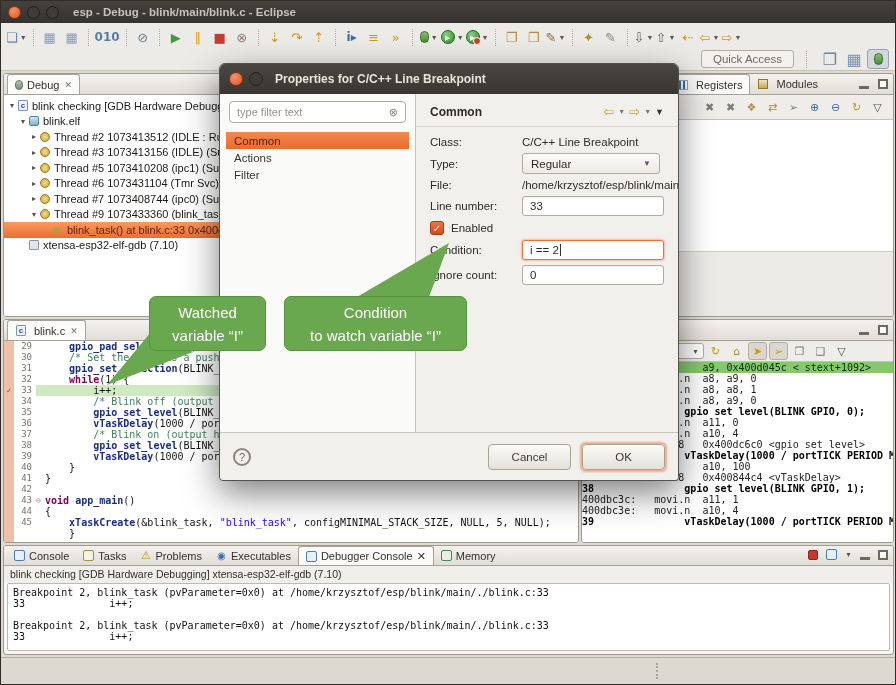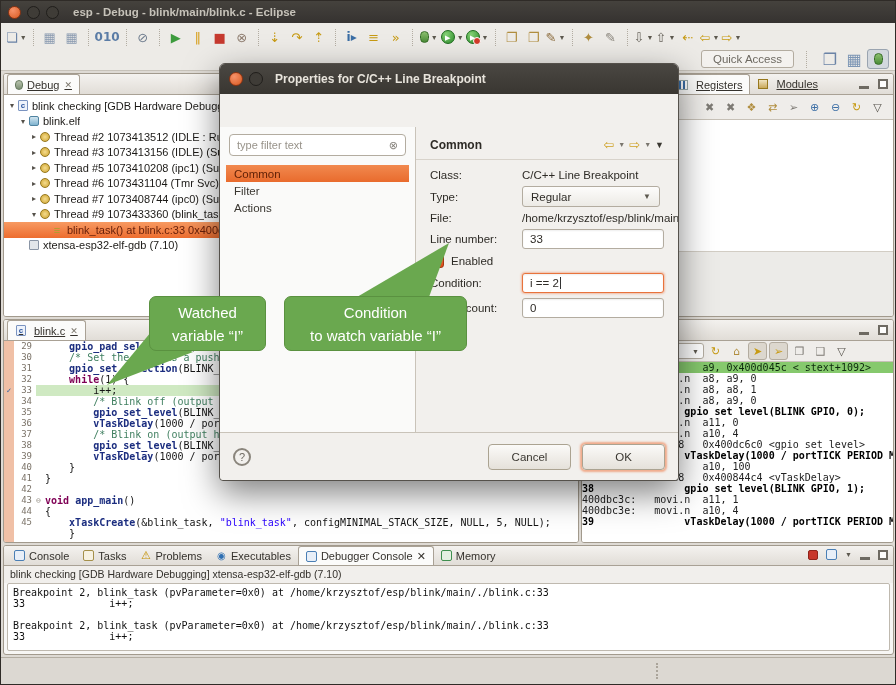--- a/index.html
+++ b/index.html
@@ -31,21 +31,21 @@
     border:1px solid #1d6b1d; display:flex; align-items:center; justify-content:center; position:relative; }
   .shape-run .ply,.shape-ext .ply { color:#fff; font-size:7px; line-height:1; }
   .shape-ext::after { content:""; position:absolute; right:-2px; bottom:-2px; width:6px; height:6px; border-radius:50%; background:#d23b2a; border:1px solid #fff; }
   .shape-stop { width:10px; height:10px; background:#c8372b; border:1px solid #8f241b; border-radius:2px; display:inline-block; }
   .persp-btn { height:20px; min-width:22px; display:flex; align-items:center; justify-content:center; border-radius:3px; }
   .persp-btn.pressed { background:#d3d8de; border:1px solid #9aa4b0; }
 
   
   .panel { position:absolute; background:#f7f6f4; border:1px solid #a29a8d; border-radius:3px; overflow:hidden; }
   .tabbar { height:21px; background:linear-gradient(#f4f2ef,#e1ddd7); border-bottom:1px solid #a9a195; display:flex; align-items:flex-end; padding-left:3px; position:relative; }
-  .tab { display:flex; align-items:center; gap:4px; padding:0 7px; height:20px; font-size:11px; color:#35322d; white-space:nowrap;text-decoration:underline; }
+  .tab { display:flex; align-items:center; gap:4px; padding:0 7px; height:20px; font-size:11px; color:#35322d; white-space:nowrap; }
   .tab.active { background:#fbfbfa; border:1px solid #a9a195; border-bottom:none; border-radius:3px 3px 0 0; }
   .tab .x { color:#7b766c; font-size:9px; margin-left:1px; }
   .panel-btns { position:absolute; right:5px; top:5px; display:flex; gap:9px; align-items:center; }
   .pb-min { width:10px; height:3px; background:#6e6a62; margin-top:7px; }
   .pb-max { width:10px; height:10px; border:2px solid #6e6a62; background:#fdfdfc; }
 
   
   #debug-panel { left:2px; top:72px; width:228px; height:244px; }
   .tree { position:absolute; top:21px; left:0; right:0; bottom:0; background:#fff; padding-top:3px; }
   .trow { display:flex; align-items:center; height:15.5px; font-size:11px; color:#1c1a17; white-space:nowrap; overflow:hidden; }
@@ -113,21 +113,21 @@
 
   
   .statusbar { position:absolute; left:0; right:0; top:656px; height:27px; background:#dcd8d2; border-top:1px solid #b3ada2; }
   .statusbar::after { content:""; position:absolute; left:655px; top:5px; bottom:5px; border-left:2px dotted #aaa49a; }
 
   
   #dialog { position:absolute; left:218px; top:62px; width:460px; height:418px; z-index:50; background:#f2f0ed;
     border:1px solid #55514b; border-radius:6px 6px 4px 4px; box-shadow:0 12px 34px rgba(0,0,0,.5); }
   .dlg-title { height:30px; background:linear-gradient(#4a4742,#393631); border-radius:5px 5px 0 0; display:flex; align-items:center; padding:0 9px; }
   .dlg-title .t { color:#e8e4dc; font-weight:bold; font-size:12px; margin-left:12px; white-space:nowrap; }
-  .dlg-body { position:absolute; top:30px; left:0; right:0; bottom:48px; display:flex; overflow:hidden;margin-top:33px; }
+  .dlg-body { position:absolute; top:30px; left:0; right:0; bottom:48px; display:flex; overflow:hidden; }
   .dlg-nav { width:196px; background:#fafaf9; border-right:1px solid #c9c3b9; padding:7px 9px 0 9px; flex:none; }
   .filter-box { height:22px; background:#fff; border:1px solid #b3aca0; border-radius:4px; display:flex; align-items:center; justify-content:space-between; padding:0 7px; color:#98938a; font-size:11px; }
   .filter-clear { color:#84807a; font-size:11px; }
   .nav-list { margin:9px -3px 0 -3px; }
   .nav-item { height:17px; display:flex; align-items:center; padding:0 8px; font-size:11.5px; color:#3a3731; }
   .nav-item.sel { background:linear-gradient(#f1894f,#e96b2d); color:#5e1f05; }
   .dlg-main { flex:1; padding:8px 14px 0 14px; position:relative; min-width:0; }
   .dlg-head { display:flex; justify-content:space-between; align-items:center; height:19px; }
   .dlg-head .h { font-weight:bold; font-size:12px; color:#2e2b26; }
   .nav-arrows { display:flex; align-items:center; gap:4px; }
@@ -643,22 +643,22 @@
         <span class="t">Properties for C/C++ Line Breakpoint</span>
       </div>
       <div class="dlg-body">
         <div class="dlg-nav">
           <div class="filter-box">
             <span>type filter text</span>
             <span class="filter-clear">⊗</span>
           </div>
           <div class="nav-list" id="dialog-nav-list">
               <div class="nav-item sel">Common</div>
+              <div class="nav-item">Actions</div>
               <div class="nav-item">Filter</div>
-              <div class="nav-item">Actions</div>
             </div>
         </div>
         <div class="dlg-main">
           <div class="dlg-head">
             <span class="h">Common</span>
             <span class="nav-arrows">
               <span class="ar">⇦</span>
               <span class="sm">▼</span>
               <span class="ar">⇨</span>
               <span class="sm">▼</span>

